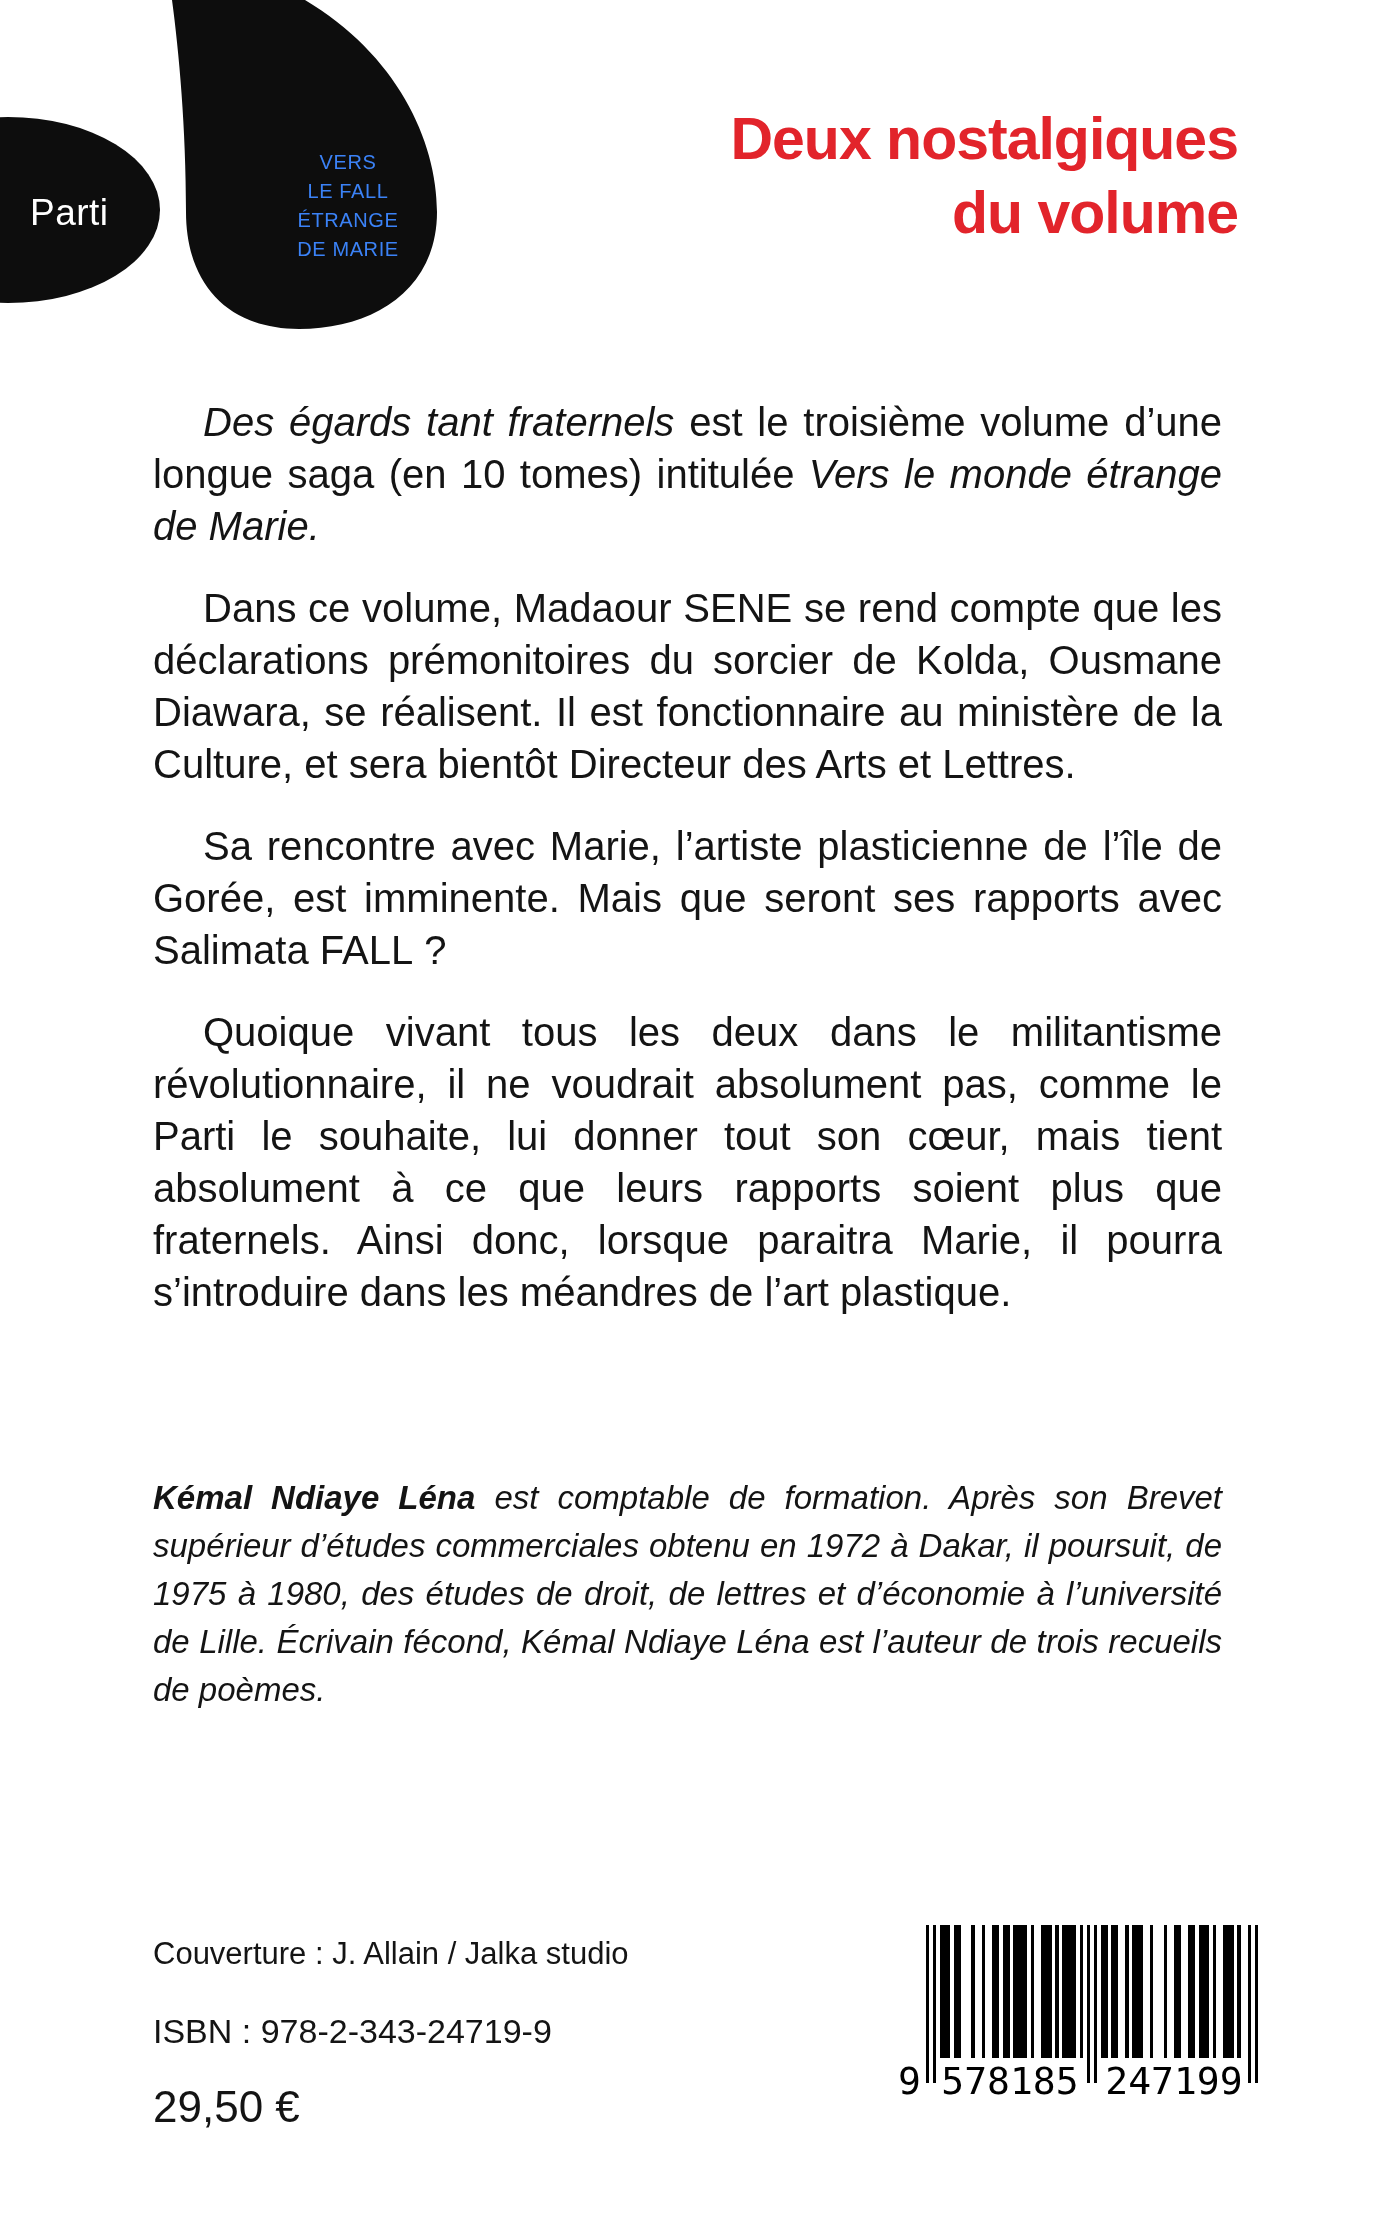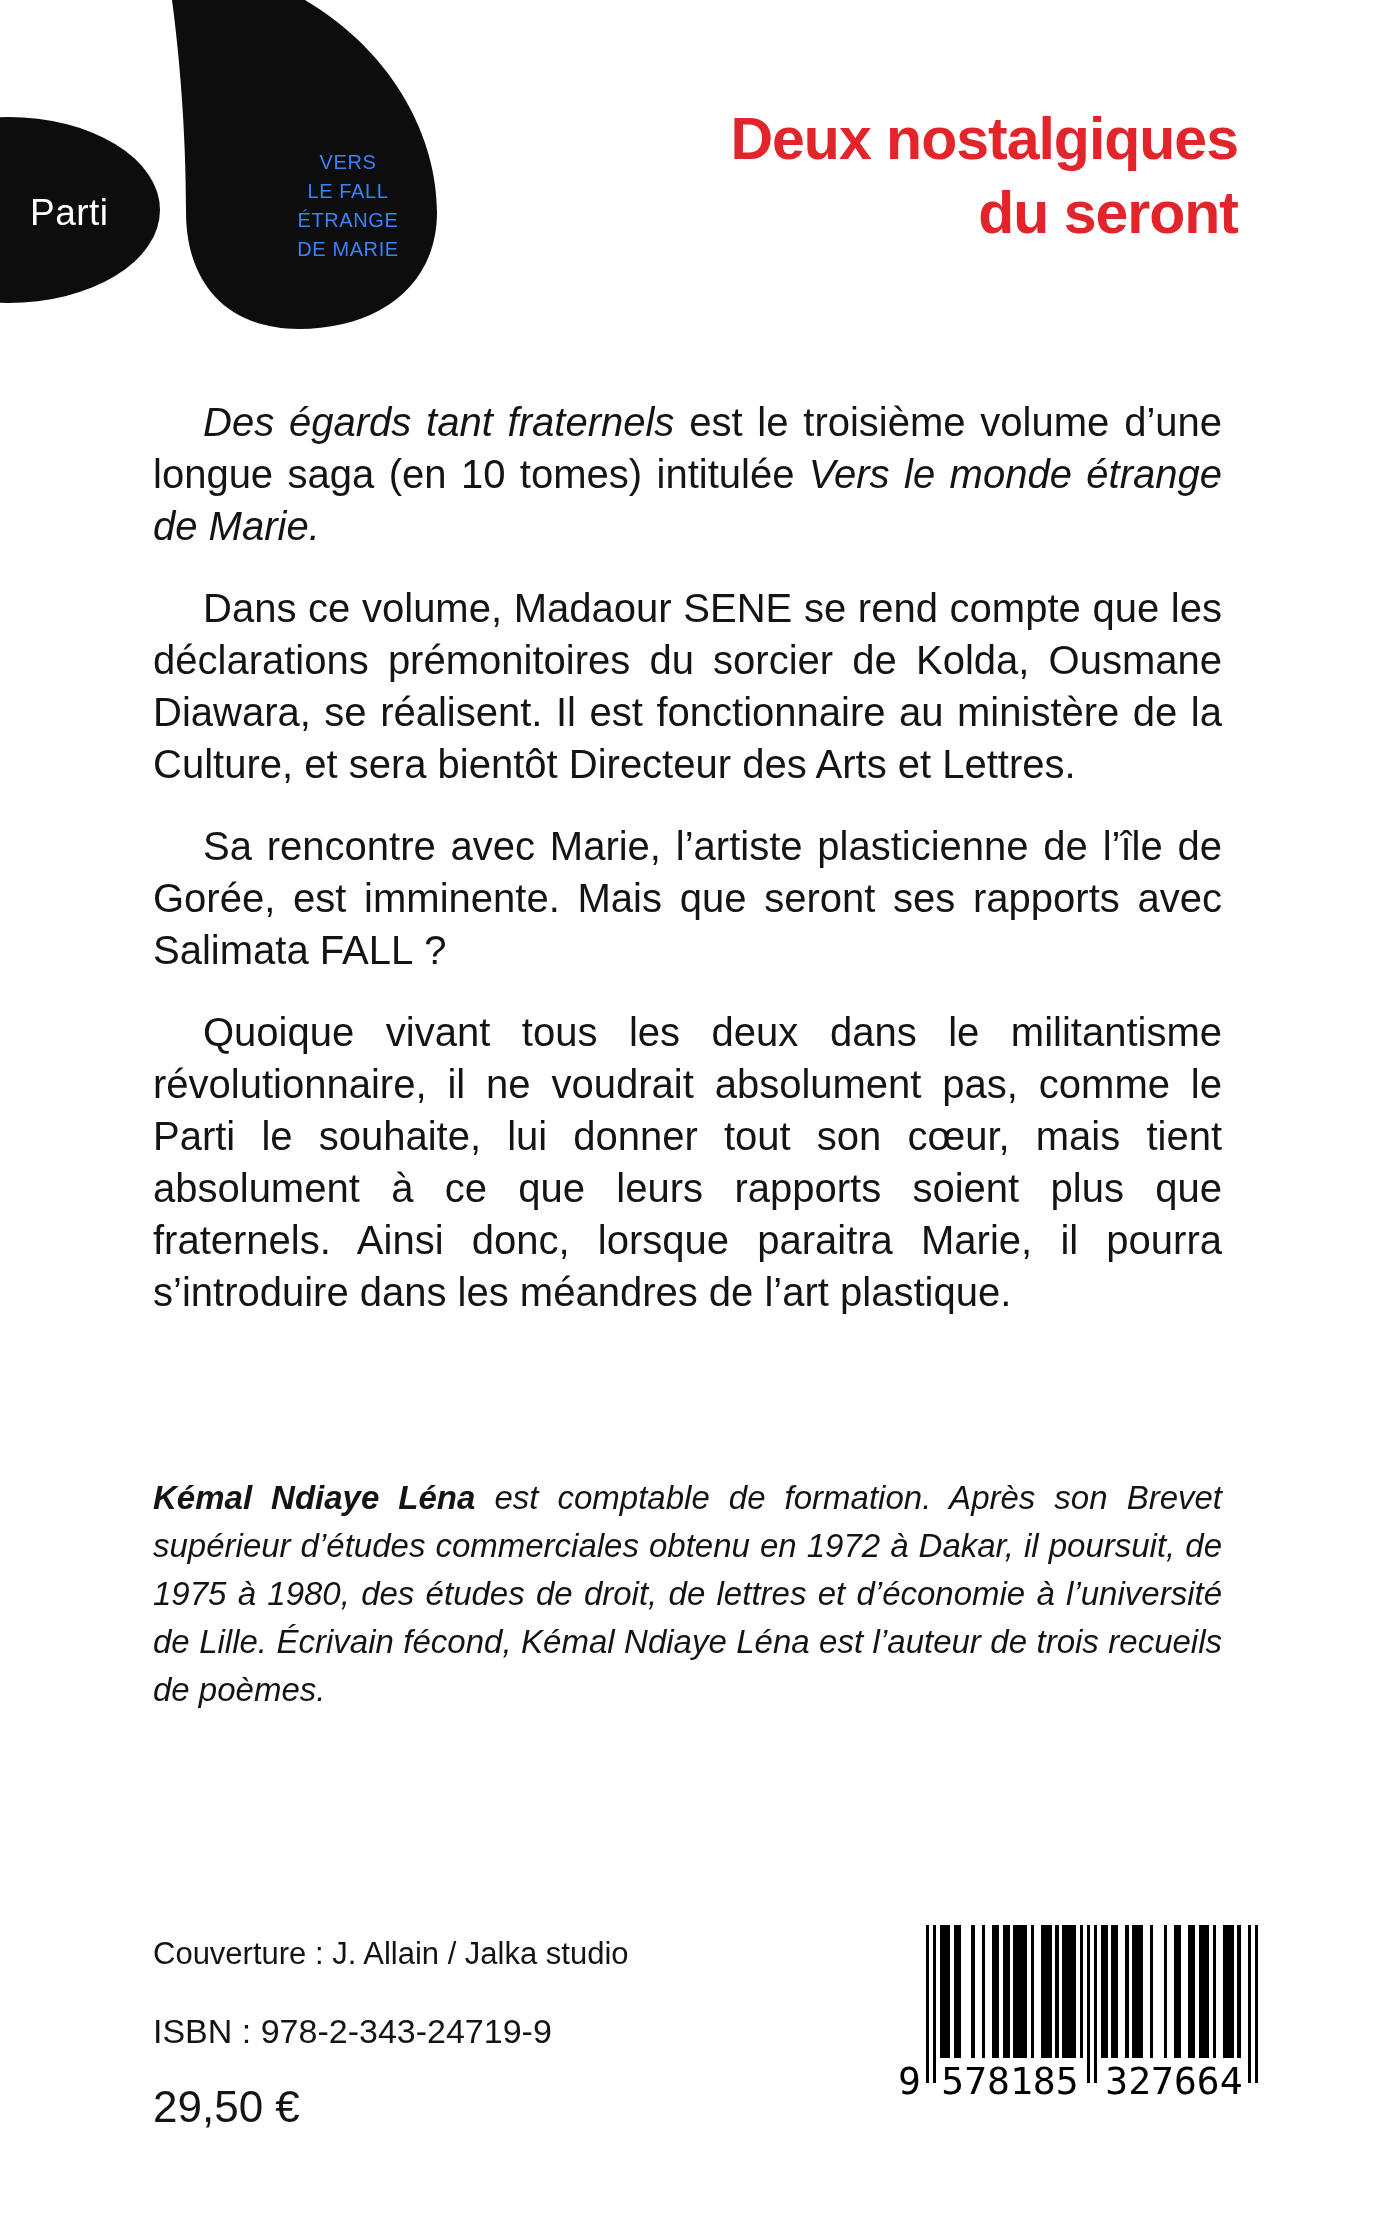--- a/index.html
+++ b/index.html
@@ -70,21 +70,21 @@
 
   <div class="series-title">
     <div>VERS</div>
     <div>LE FALL</div>
     <div>ÉTRANGE</div>
     <div>DE MARIE</div>
   </div>
 
   <h1 class="book-title" style="color: rgb(226, 36, 43);">
     <span class="title-line">Deux nostalgiques</span>
-    <span class="title-line">du seront</span>
+    <span class="title-line">du volume</span>
   </h1>
 
   <div class="body-text">
     <p><span class="it">Des égards tant fraternels</span><span> est le troisième volume d’une longue saga (en 10 tomes) intitulée </span><span class="it">Vers le monde étrange de Marie.</span></p>
     <p>Dans ce volume, Madaour SENE se rend compte que les déclarations prémonitoires du sorcier de Kolda, Ousmane Diawara, se réalisent. Il est fonctionnaire au ministère de la Culture, et sera bientôt Directeur des Arts et Lettres.</p>
     <p>Sa rencontre avec Marie, l’artiste plasticienne de l’île de Gorée, est imminente. Mais que seront ses rapports avec Salimata FALL&nbsp;?</p>
     <p>Quoique vivant tous les deux dans le militantisme révolutionnaire, il ne voudrait absolument pas, comme le Parti le souhaite, lui donner tout son cœur, mais tient absolument à ce que leurs rapports soient plus que fraternels. Ainsi donc, lorsque paraitra Marie, il pourra s’introduire dans les méandres de l’art plastique.</p>
     <p class="bio"><span class="bio-name">Kémal Ndiaye Léna</span><span> est comptable de formation. Après son Brevet supérieur d’études commerciales obtenu en 1972 à Dakar, il poursuit, de 1975 à 1980, des études de droit, de lettres et d’économie à l’université de Lille. Écrivain fécond, Kémal Ndiaye Léna est l’auteur de trois recueils de poèmes.</span></p>
   </div>
 
@@ -143,16 +143,16 @@
         <rect x="82" y="0" width="1" height="42"></rect>
         <rect x="85" y="0" width="1" height="42"></rect>
         <rect x="86" y="0" width="1" height="42"></rect>
         <rect x="87" y="0" width="1" height="42"></rect>
         <rect x="89" y="0" width="1" height="42"></rect>
         <rect x="92" y="0" width="1" height="50"></rect>
         <rect x="94" y="0" width="1" height="50"></rect>
       </svg>
     <div class="bc-digit bc-first">9</div>
     <div class="bc-digit bc-left">578185</div>
-    <div class="bc-digit bc-right">327664</div>
+    <div class="bc-digit bc-right">247199</div>
   </div>
 
 </div>
 
 </body></html>

